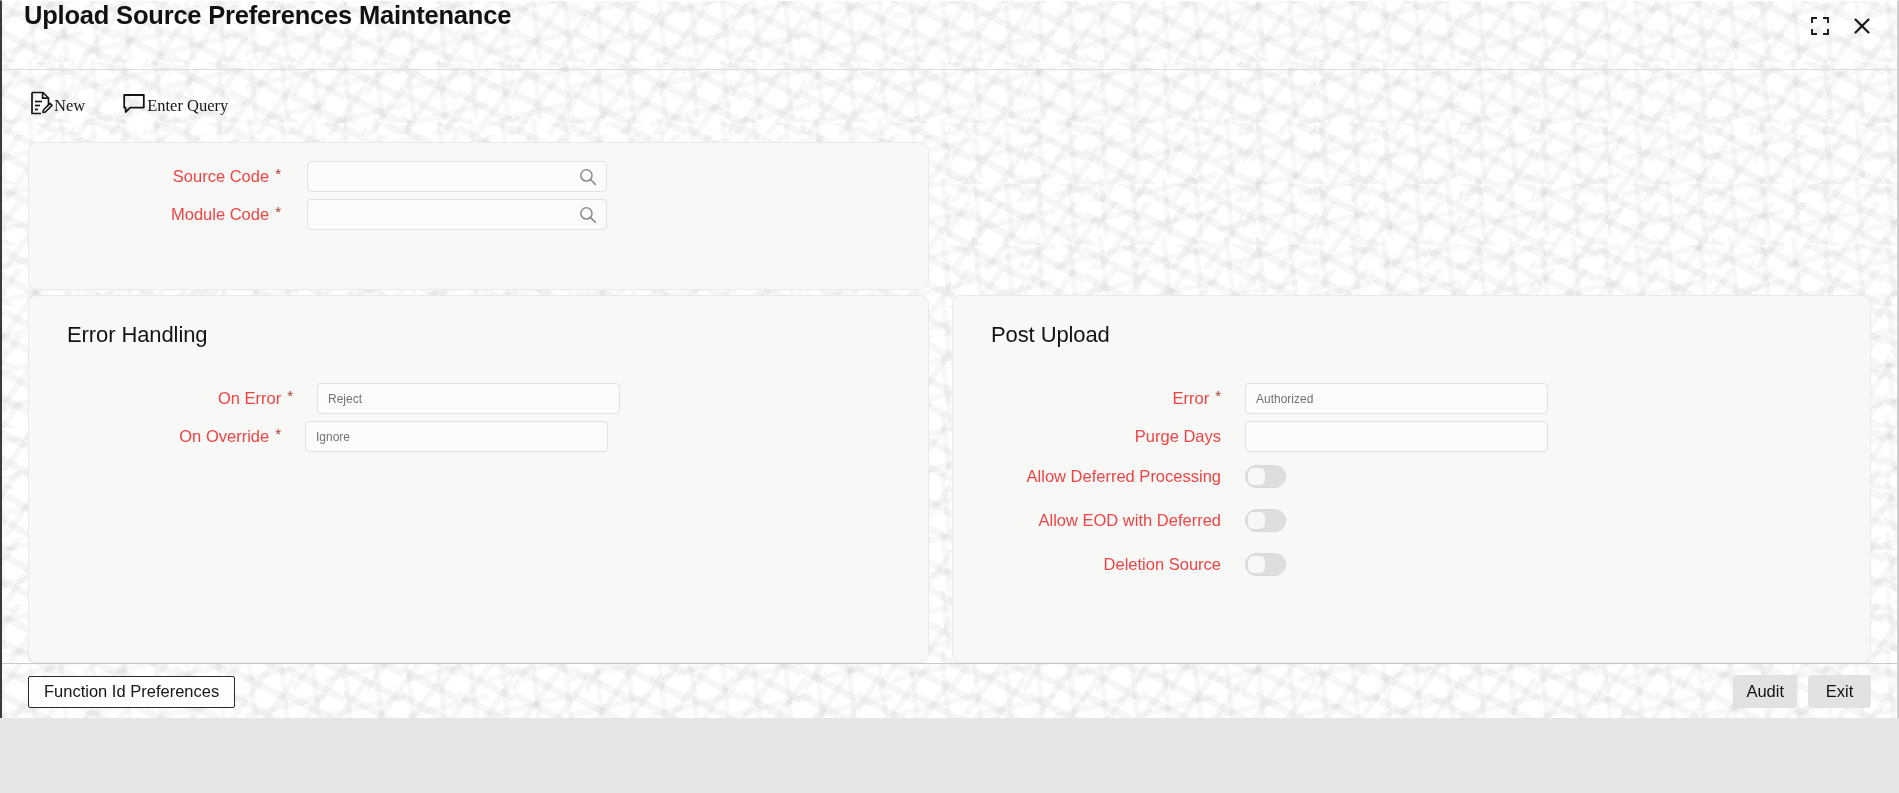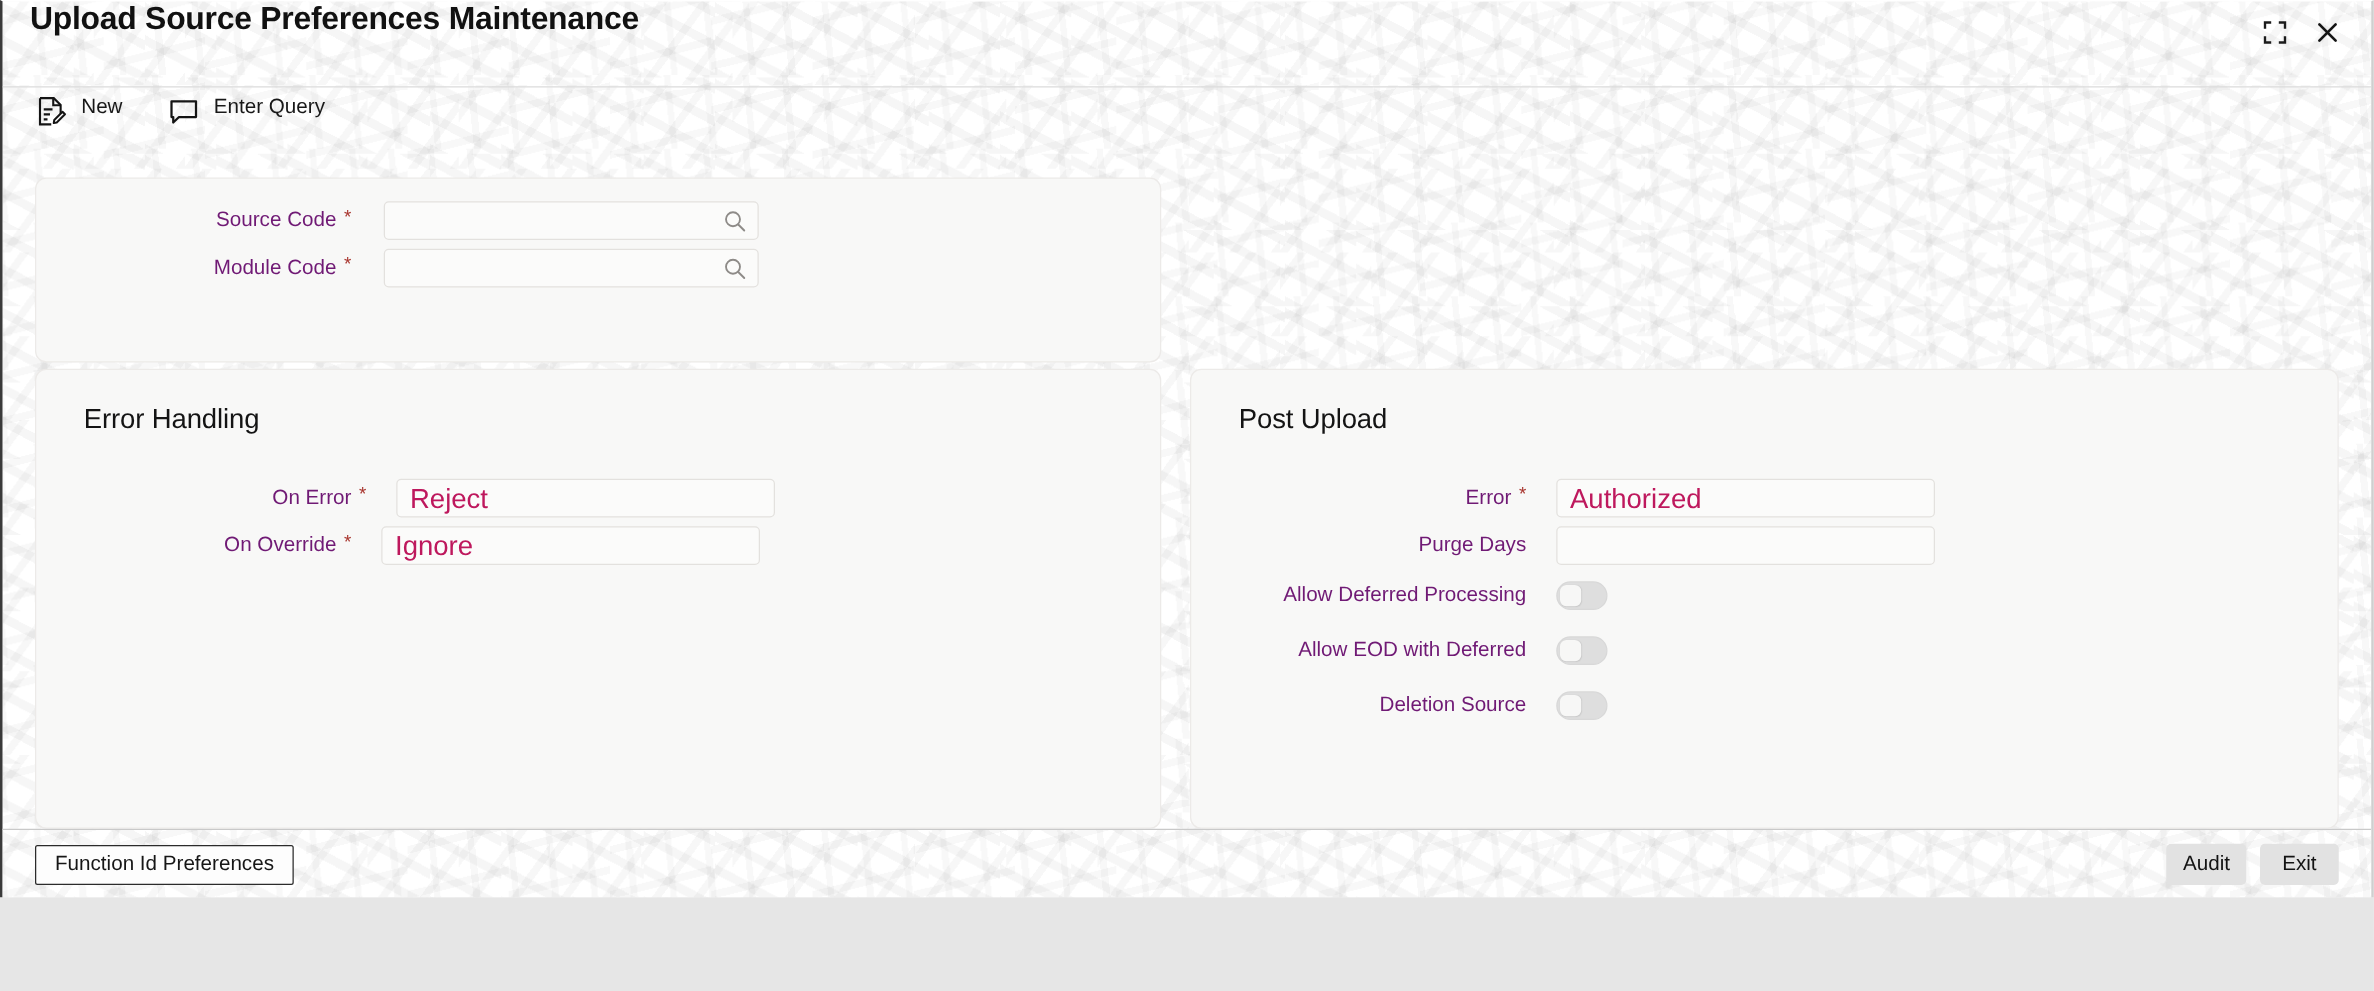--- a/index.html
+++ b/index.html
@@ -74,24 +74,24 @@
   .toolbar {
     height: 53px;
     border-top: 1px solid #dcdcdc;
     display: flex;
     align-items: center;
     padding-left: 26px;
     gap: 36px;
   }
   .tb-item {
     display: flex;
-    align-items: flex-start;
-    gap: 11px;
+    align-items: flex-end;
     cursor: pointer;
     height: 40px;
+    font-family: Liberation Serif, serif;
   }
   .tb-label {
     font-size: 16.5px;
     color: #181818;
     white-space: nowrap;
   }
   .tb-icon { width: 26px; height: 26px; display:block; }
 
   
   .content {
@@ -115,21 +115,21 @@
 
   .section-title {
     font-size: 22px;
     font-weight: normal;
     color: #141414;
     letter-spacing: -0.1px;
     padding: 26px 0 0 38px;
   }
   .lbl {
     font-size: 16.5px;
-    color: #701a75;
+    color: #ef4444;
     text-align: right;
     white-space: nowrap;
     line-height: 1;
   }
   .req {
     color: #a8352e;
     font-size: 15px;
     margin-left: 6px;
     position: relative;
     top: -3px;
@@ -145,22 +145,22 @@
     height: 31px;
     background: #fbfbfa;
     border: 1px solid #e3e1de;
     border-radius: 4px;
     display: flex;
     align-items: center;
     padding: 0 10px;
     cursor: text;
   }
   .field .val {
-    font-size: 22px;
-    color: #be185d;
+    font-size: 12px;
+    color: #737373;
     white-space: nowrap;
   }
   .lov {
     position: absolute;
     right: 8px; top: 50%;
     transform: translateY(-50%);
     width: 20px; height: 20px;
     cursor: pointer;
   }
 

